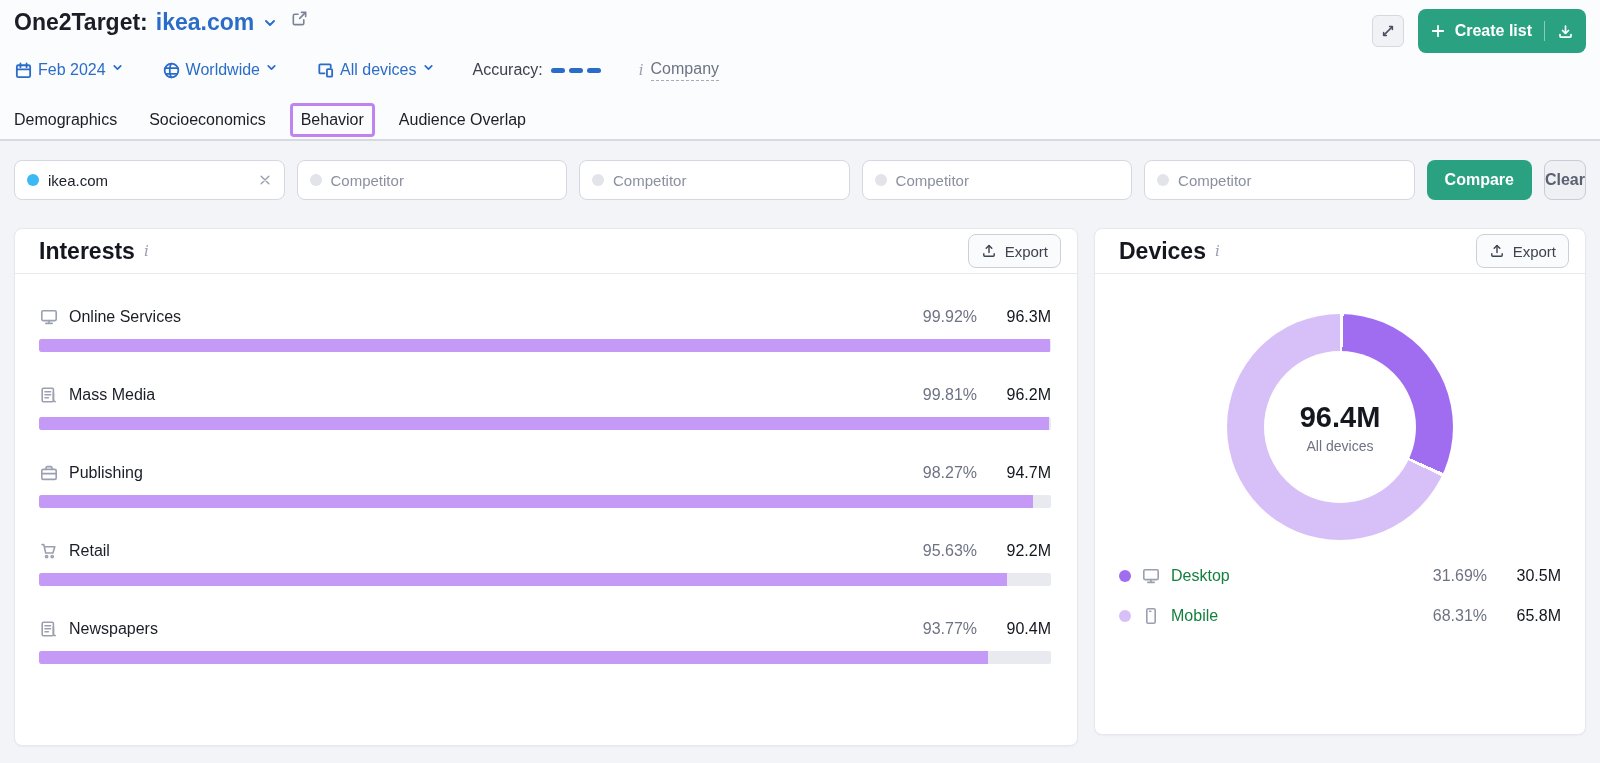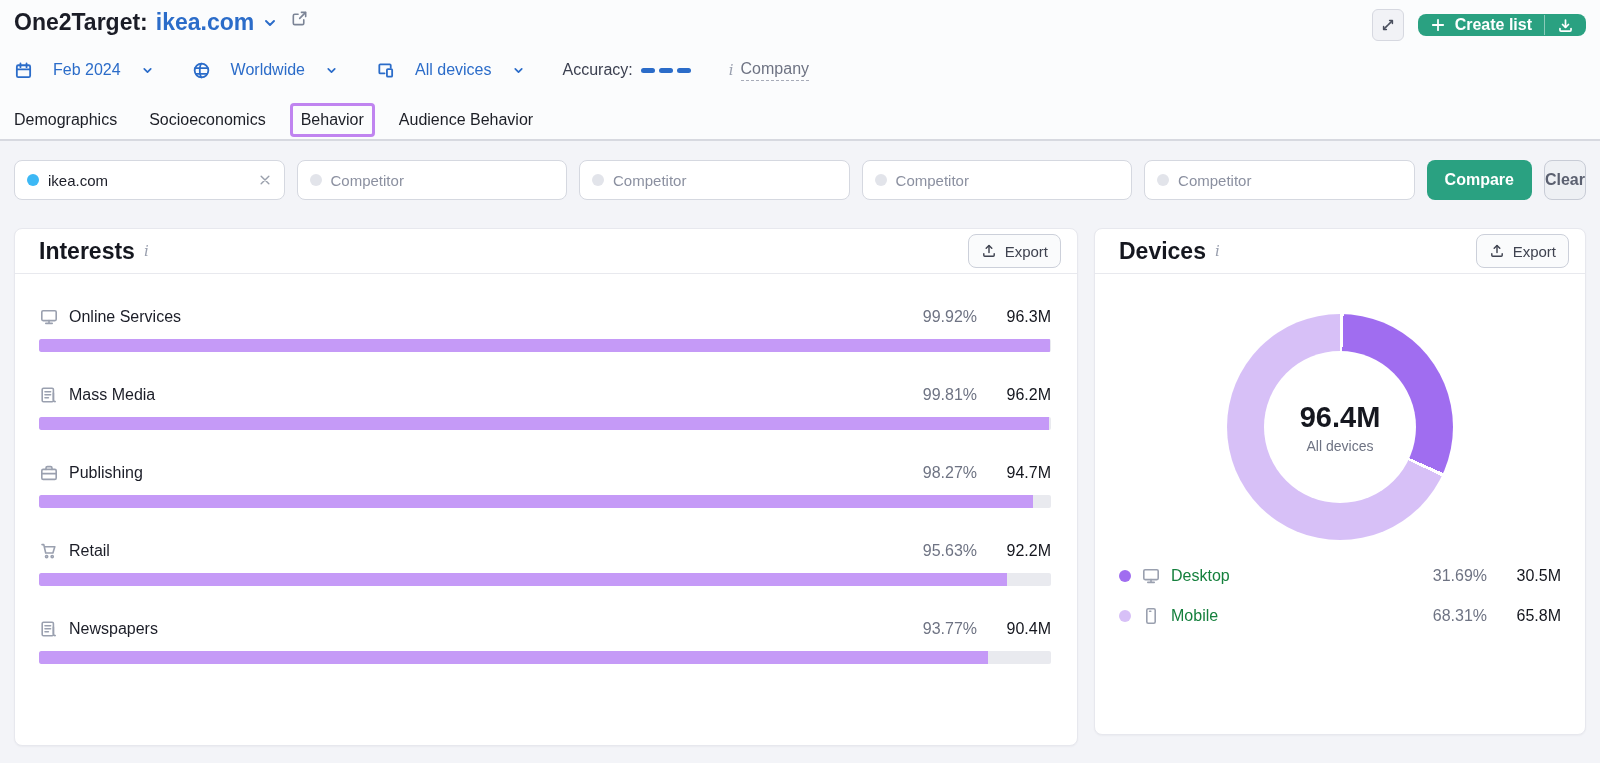--- a/index.html
+++ b/index.html
@@ -12,25 +12,25 @@
 
   
   .topbar { position:absolute; top:0; left:0; right:0; height:141px; background:#fbfcfd; border-bottom:2px solid #d7d9e0; }
   .title-row { position:absolute; top:9px; left:14px; right:14px; height:36px; display:flex; align-items:flex-start; }
   .page-title { font-size:23px; font-weight:700; display:flex; align-items:center; gap:8px; }
   .page-title .domain { color:#2b6cc9; }
   .chev { display:inline-flex; color:#2b6cc9; }
   .ext-link { display:inline-flex; color:#7b8496; margin-left:12px; }
   .title-actions { margin-left:auto; display:flex; align-items:center; gap:14px; }
   .expand-btn { width:32px; height:32px; border:1px solid #d6d8e0; border-radius:6px; background:#f1f2f6; display:flex; align-items:center; justify-content:center; color:#4a4f5e; cursor:pointer; }
-  .create-btn { height:22px; background:#2aa181; border:none; border-radius:8px; color:#fff; font-weight:700; font-size:16px; display:flex; align-items:center; padding:0 12px; gap:9px; cursor:pointer; font-family:inherit; }
+  .create-btn { height:44px; background:#2aa181; border:none; border-radius:8px; color:#fff; font-weight:700; font-size:16px; display:flex; align-items:center; padding:0 12px; gap:9px; cursor:pointer; font-family:inherit; }
   .create-btn .vdiv { width:1px; height:20px; background:rgba(255,255,255,.45); margin:0 3px; }
 
   .filter-row { position:absolute; top:56px; left:14px; height:28px; display:flex; align-items:center; gap:38px; font-size:16px; }
-  .filter-item { display:flex; align-items:center; gap:20px; color:#2b6cc9; cursor:pointer; }
+  .filter-item { display:flex; align-items:flex-start; gap:5px; color:#2b6cc9; cursor:pointer; }
   .accuracy { display:flex; align-items:center; gap:8px; color:#3c4050; }
   .dashes { display:flex; gap:4px; }
   .dash { width:14px; height:5px; border-radius:2.5px; background:#2b6cc9; }
   .company { display:flex; align-items:center; gap:7px; color:#6e7383; cursor:pointer; }
   .company .lbl { border-bottom:1px dashed #a6abb8; padding-bottom:2px; }
   .info-i { font-family:"DejaVu Serif", serif; font-style:italic; color:#9aa0af; font-size:15px; line-height:1; }
 
   .tabs { position:absolute; left:14px; right:14px; top:100px; height:39px; display:flex; align-items:center; gap:32px; font-size:16px; }
   .tab { color:#1c1e26; cursor:pointer; white-space:nowrap; }
   .tab-annotation { border:3px solid #c084f0; border-radius:4px; padding:5px 8px; margin:0 -8px; }
@@ -192,21 +192,21 @@
       <div class="company">
         <span class="info-i">i</span>
         <span class="lbl">Company</span>
       </div>
     </div>
 
     <nav class="tabs">
       <span class="tab">Demographics</span>
       <span class="tab">Socioeconomics</span>
       <span class="tab tab-annotation">Behavior</span>
-      <span class="tab">Audience Behavior</span>
+      <span class="tab">Audience Overlap</span>
     </nav>
   </header>
 
   <div class="competitor-row">
     <div class="domain-input">
       <span class="dot blue"></span>
       <span class="val">ikea.com</span>
       <span class="close">
         <svg width="14" height="14" viewBox="0 0 20 20" fill="none" stroke="currentColor" stroke-width="2" stroke-linecap="round">
             <path d="M4.5 4.5l11 11M15.5 4.5l-11 11"></path>

